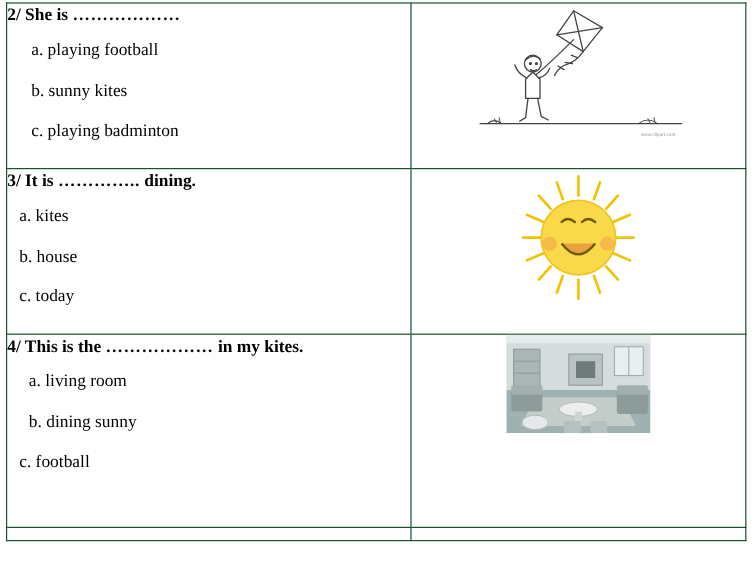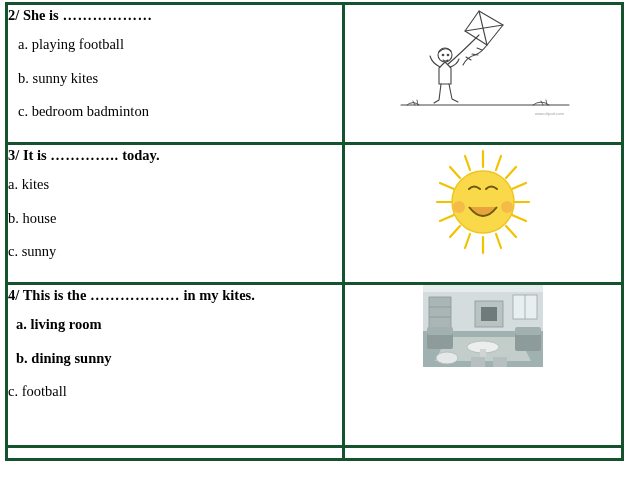--- a/index.html
+++ b/index.html
@@ -14,21 +14,21 @@
     color: #000000;
     overflow: hidden;
   }
   .worksheet {
     width: 616px;
     margin: 2px 0 0 5px;
     border-collapse: collapse;
     table-layout: fixed;
   }
   .worksheet td {
-    border: 3px solid #14532d;
+    border: 1px solid #14532d;
     vertical-align: top;
     padding: 0;
   }
   .col-question { width: 337px; }
   .col-image { width: 279px; }
 
   .q-cell {
     padding: 6px 8px 8px 6px;
   }
   .q-stem {
@@ -37,25 +37,25 @@
     margin: 2px 0 12px 0;
     line-height: 1.2;
   }
   .q-stem .dots {
     font-weight: bold;
     letter-spacing: 0.5px;
   }
   .q-option {
     font-size: 14.5px;
     line-height: 1.2;
-    margin: 0 0 16px 0;
+    margin: 0 0 16px 10px;
   }
   .opt-indent-1 { padding-left: 10px; }
   .opt-indent-0 { padding-left: 0px; }
-  .opt-indent-2 { padding-left: 8px; font-weight: bold; }
+  .opt-indent-2 { padding-left: 8px; }
 
   .img-cell {
     text-align: center;
     vertical-align: middle;
   }
   .img-wrap {
     display: flex;
     align-items: center;
     justify-content: center;
     width: 100%;
@@ -87,21 +87,21 @@
 
     <tr class="row-1">
       <td class="q-cell">
         <div class="q-stem">
           <span>2/</span>
           <span>She is</span>
           <span class="dots">………………</span>
         </div>
         <div class="q-option opt-indent-1">a. playing football</div>
         <div class="q-option opt-indent-1">b. sunny kites</div>
-        <div class="q-option opt-indent-1">c. bedroom badminton</div>
+        <div class="q-option opt-indent-1">c. playing badminton</div>
       </td>
       <td class="img-cell">
         <div class="img-wrap">
           <svg class="kite-scene" viewBox="0 0 200 120">
             <g fill="none" stroke="#444444" stroke-width="1.1" stroke-linejoin="round" stroke-linecap="round">
 
               <polygon points="96,6 120,20 104,40 82,26" fill="#ffffff"></polygon>
               <line x1="96" y1="6" x2="104" y2="40"></line>
               <line x1="82" y1="26" x2="120" y2="20"></line>
 
@@ -133,25 +133,25 @@
         </div>
       </td>
     </tr>
 
     <tr class="row-2">
       <td class="q-cell">
         <div class="q-stem">
           <span>3/</span>
           <span>It is</span>
           <span class="dots">…………..</span>
-          <span>today.</span>
+          <span>dining.</span>
         </div>
         <div class="q-option opt-indent-0">a. kites</div>
         <div class="q-option opt-indent-0">b. house</div>
-        <div class="q-option opt-indent-0">c. sunny</div>
+        <div class="q-option opt-indent-0">c. today</div>
       </td>
       <td class="img-cell">
         <div class="img-wrap">
           <svg class="sun-scene" viewBox="0 0 120 110">
             <g stroke="#F2C200" stroke-width="2.2" stroke-linecap="round">
               <line x1="60" y1="6" x2="60" y2="22"></line>
               <line x1="42" y1="11" x2="47" y2="25"></line>
               <line x1="78" y1="11" x2="73" y2="25"></line>
               <line x1="27" y1="22" x2="37" y2="33"></line>
               <line x1="93" y1="22" x2="83" y2="33"></line>

